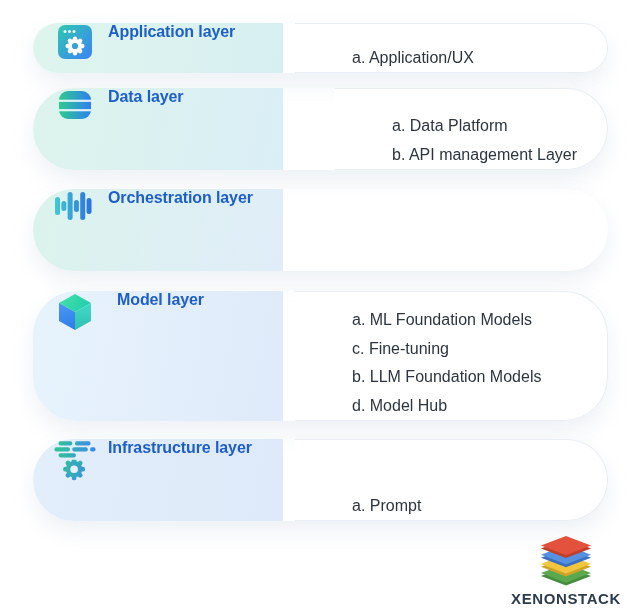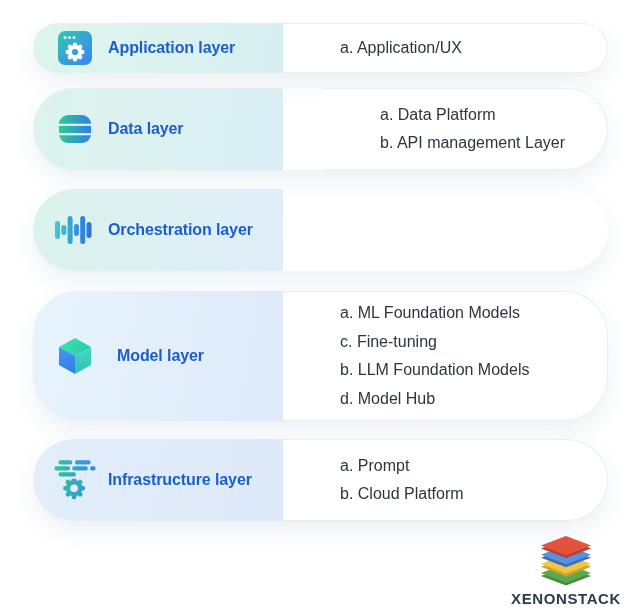--- a/index.html
+++ b/index.html
@@ -9,35 +9,35 @@
     font-family:"Liberation Sans", sans-serif;
   }
   .stack{position:absolute;left:33px;top:23px;width:575px;}
   .row{display:flex;border-radius:44px;box-shadow:0 10px 22px rgba(145,170,195,.16);}
   .row-1{height:50px;margin-bottom:15px;}
   .row-2{height:82px;margin-bottom:19px;gap:40px;}
   .row-3{height:82px;margin-bottom:20px;}
   .row-4{height:130px;margin-bottom:18px;}
   .row-5{height:82px;}
   .row-left{
-    width:250px;flex:none;display:flex;align-items:center;
+    width:250px;flex:none;display:flex;align-items:flex-start;
     padding-left:21px;box-sizing:border-box;
     border-radius:44px 0 0 44px;
   }
   .bg1{background:linear-gradient(100deg,#def5ed 0%,#d8eff2 100%);}
   .bg2{background:linear-gradient(100deg,#dcf4ec 0%,#daeef6 100%);}
   .bg3{background:linear-gradient(100deg,#dbf3ec 0%,#e0edf9 100%);}
   .bg4{background:linear-gradient(100deg,#e7f3fc 0%,#dfeafa 100%);gap:9px;}
   .bg5{background:linear-gradient(100deg,#e3eefb 0%,#dee9f9 100%);}
   .row-right{
     flex:1;background:#ffffff;
     border:1px solid #e9eef4;border-left:none;
     border-radius:0 44px 44px 0;
-    display:flex;flex-direction:column;justify-content:center;
-    padding-left:57px;box-sizing:border-box;
+    display:flex;flex-direction:column;justify-content:flex-end;
+    padding-left:57px;box-sizing:border-box;margin-left:12px;
   }
   .icon{width:42px;flex:none;display:flex;align-items:center;justify-content:center;}
   .label{margin-left:12px;font-size:16px;font-weight:bold;color:#1d5ec9;letter-spacing:-0.1px;}
   .item{font-size:16px;color:#2c3540;line-height:28.5px;}
   .logo{position:absolute;left:506px;top:535px;width:120px;text-align:center;}
   .logo svg{display:block;margin:0 auto;}
   .logo-text{margin-top:3px;font-size:15px;font-weight:bold;color:#2c3b4e;letter-spacing:0.6px;}
 </style>
 </head>
 <body>
@@ -190,21 +190,20 @@
               <circle cx="22" cy="31" r="9"></circle>
             </g>
             <circle cx="22" cy="31" r="4.2" fill="#e6effa"></circle>
           </g>
         </svg>
       </span>
       <span class="label">Infrastructure layer</span>
     </div>
     <div class="row-right">
       <div class="item">a. Prompt</div>
-      <div class="item">b. Cloud Platform</div>
     </div>
   </div>
 
 </div>
 
 <div class="logo">
   <svg width="56" height="52" viewBox="0 0 58 54">
 
     <polygon points="29,32.5 55,42.5 29,52.5 3,42.5" fill="#468c3e"></polygon>
     <polygon points="29,29.5 55,39.5 29,49.5 3,39.5" fill="#5aa94f"></polygon>

